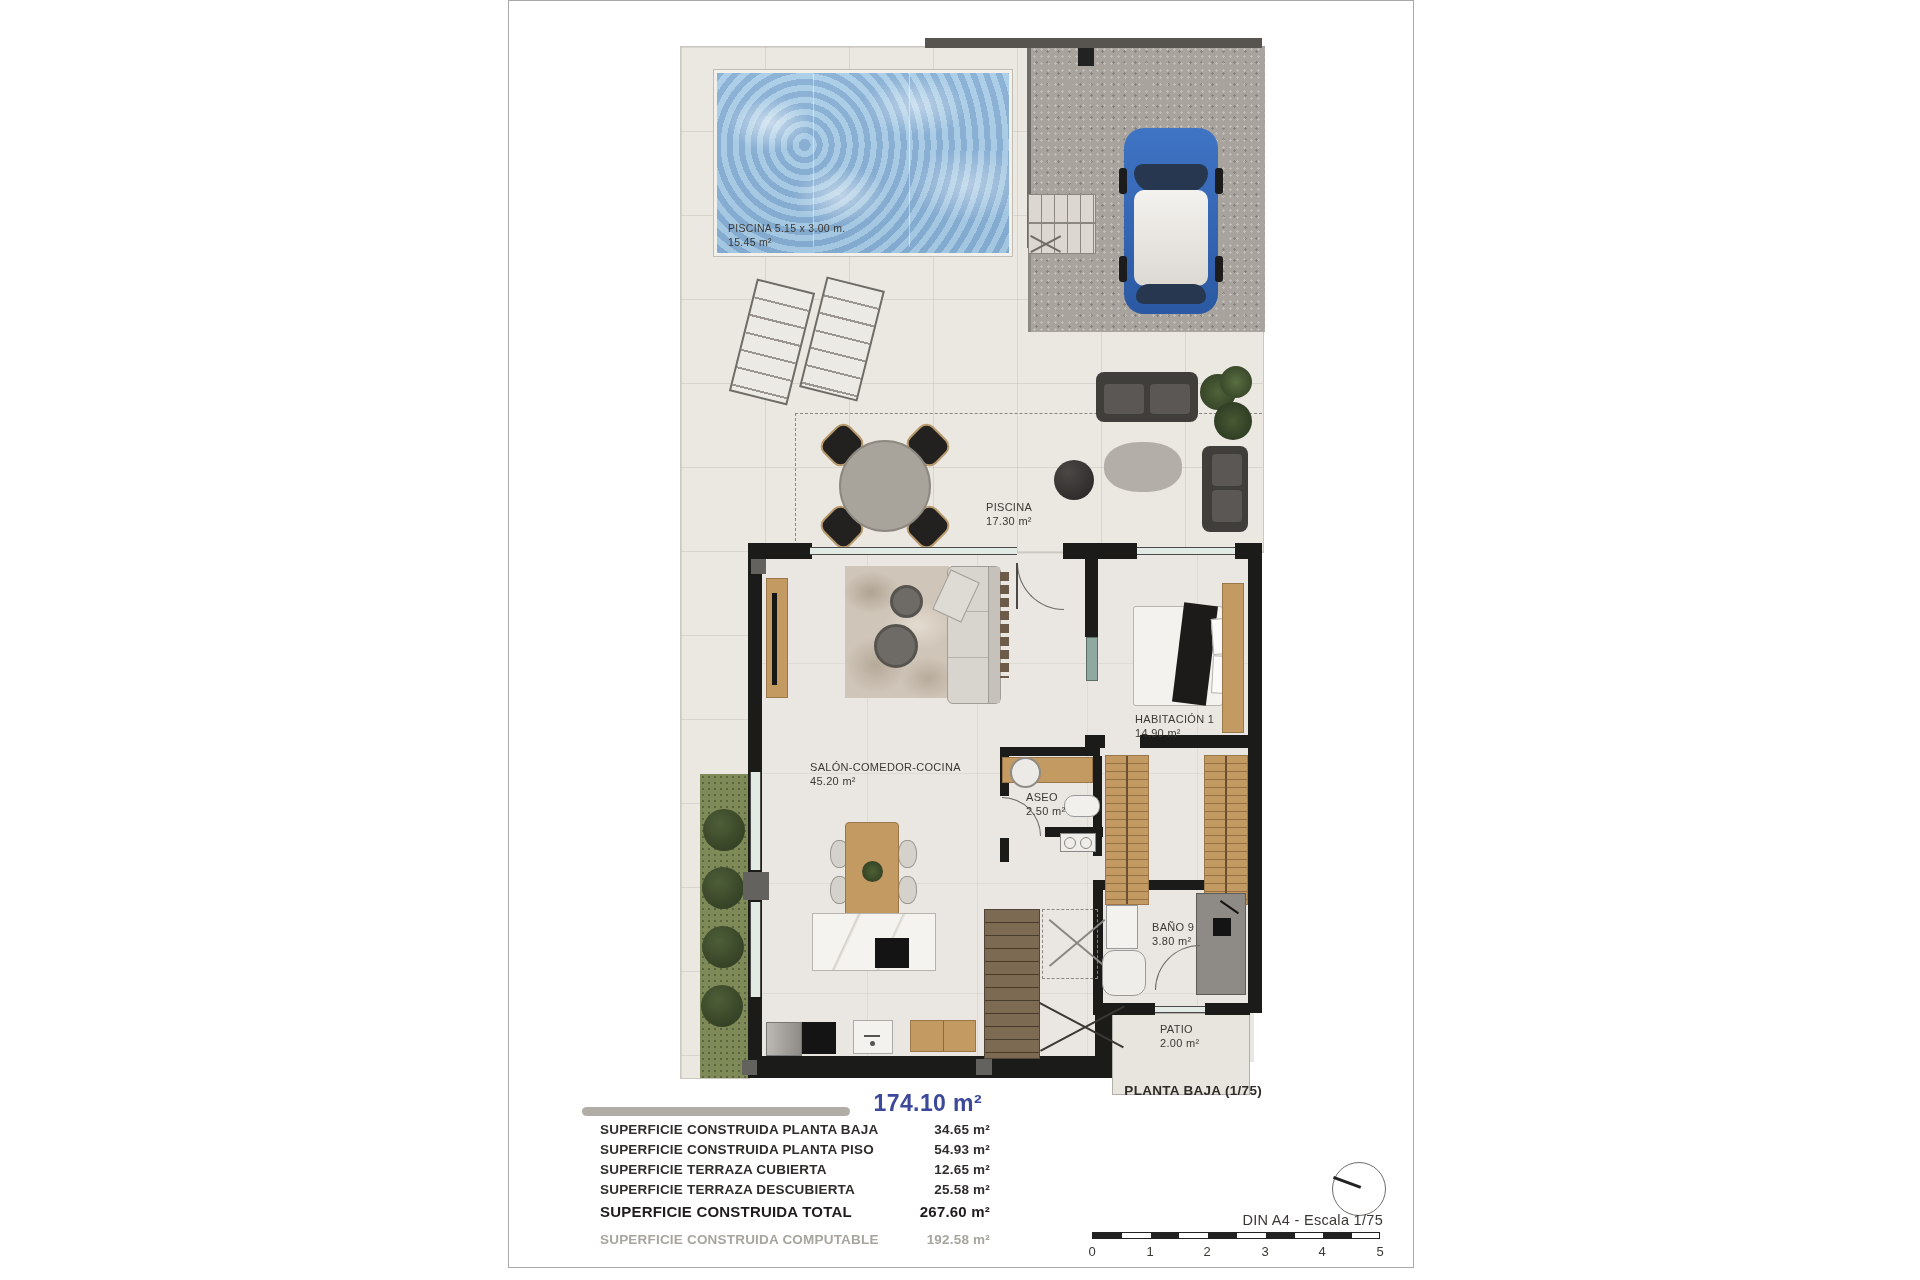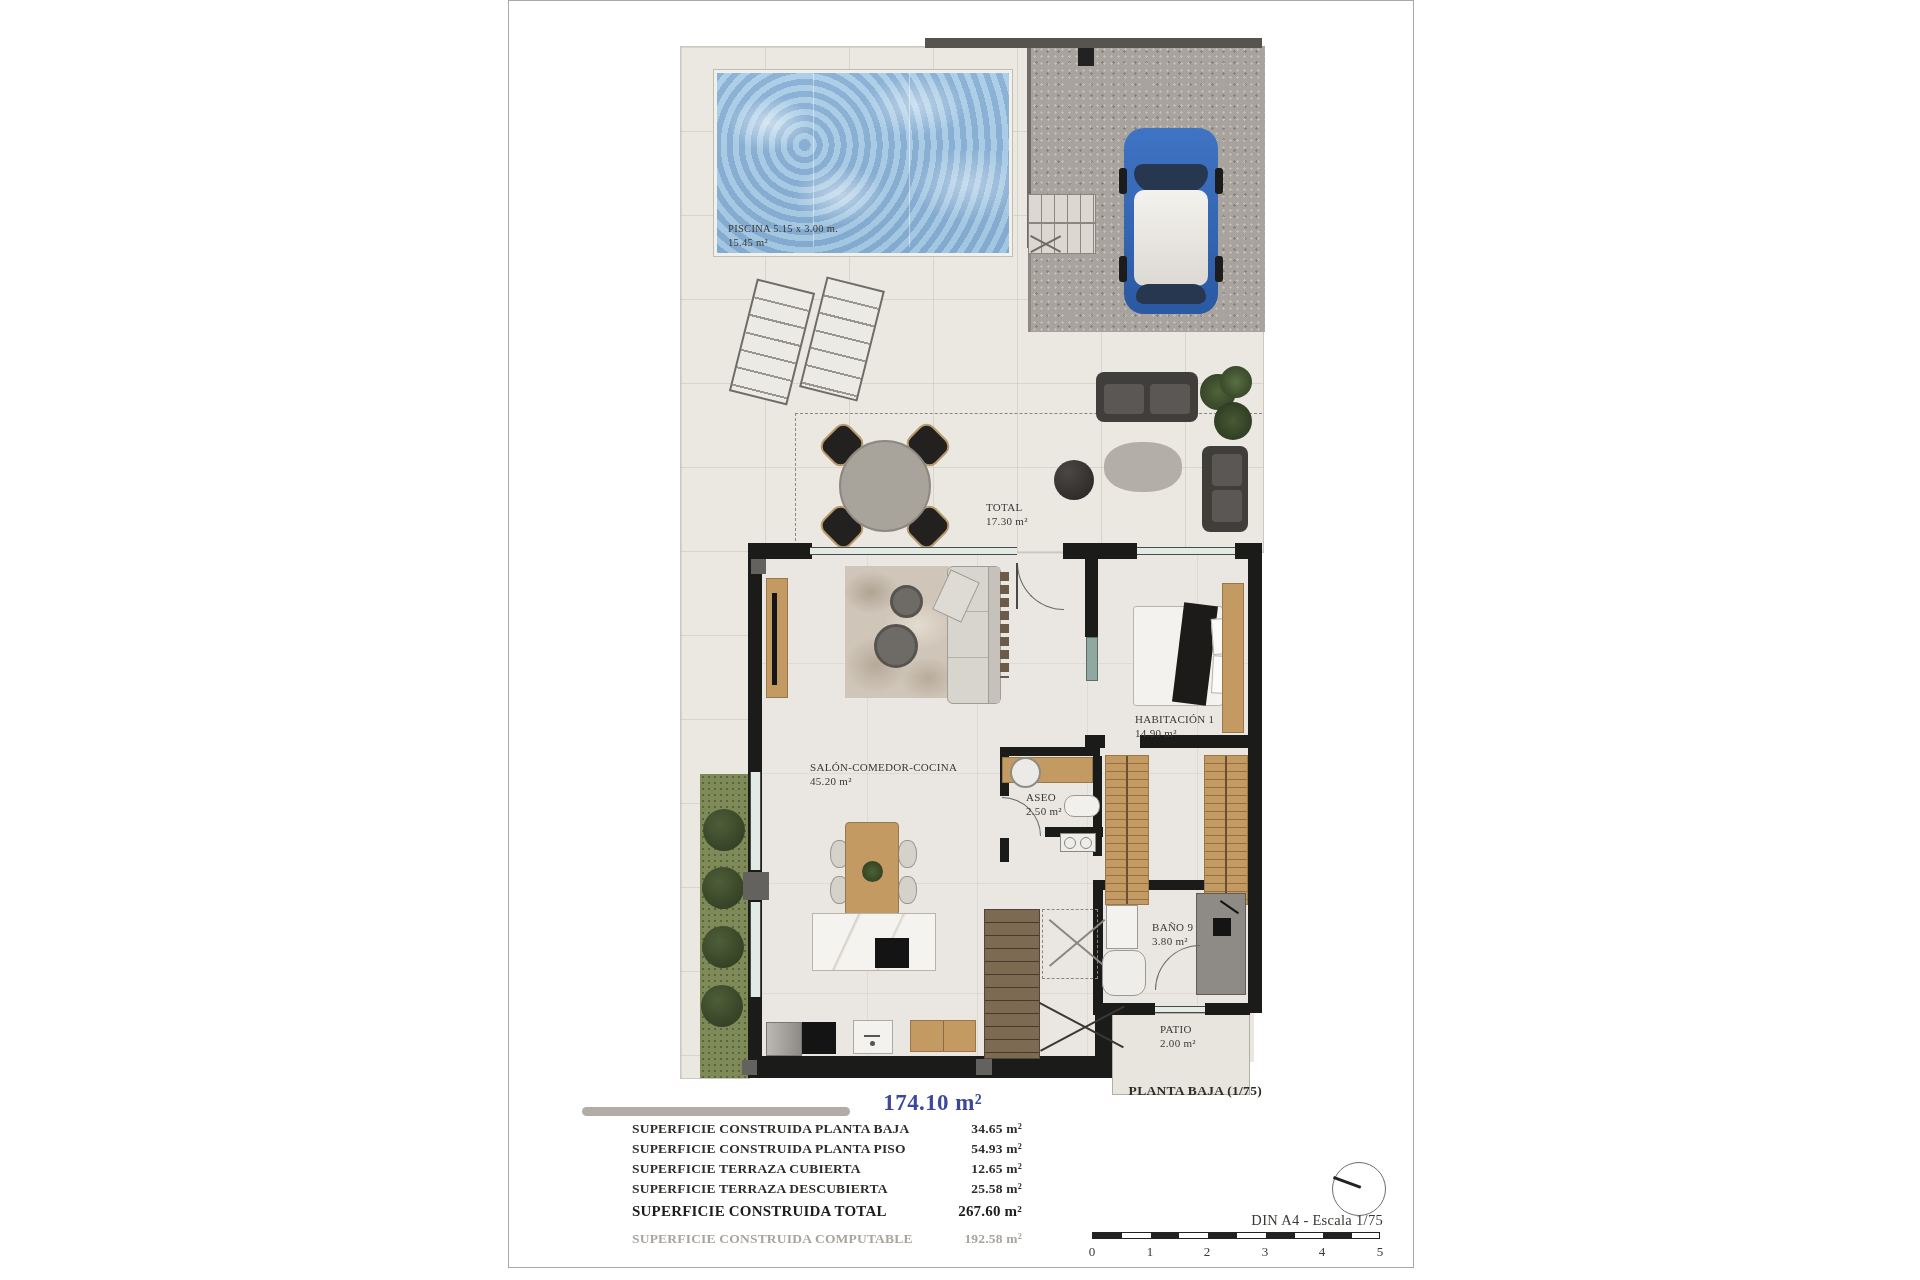--- a/index.html
+++ b/index.html
@@ -1,17 +1,17 @@
 <!DOCTYPE html>
 <html><head>
 <meta charset="utf-8">
 <style>
   html,body{margin:0;padding:0;background:#ffffff;}
   #stage{position:relative;width:1920px;height:1280px;background:#fff;overflow:hidden;
-         font-family:Liberation Serif, serif;}
+         font-family:Liberation Sans, sans-serif;}
   .abs{position:absolute;}
   .lbl{position:absolute;font-size:11px;line-height:1.3;color:#3b3833;letter-spacing:.3px;white-space:nowrap;}
   .sheet{left:508px;top:0;width:904px;height:1266px;border:1px solid #a9a9a9;background:#fff;}
   .terrace{background:#ebe8e2;
     background-image:linear-gradient(rgba(120,112,100,.16) 1px,transparent 1px),
                      linear-gradient(90deg,rgba(120,112,100,.16) 1px,transparent 1px);
     background-size:84px 84px;border:1px solid #cdc8bf;}
   .parking{background:#a8a49d;
     background-image:radial-gradient(rgba(255,255,255,.28) 1px,transparent 1.3px),
                      radial-gradient(rgba(0,0,0,.20) 1px,transparent 1.3px);
@@ -89,21 +89,21 @@
   <div class="abs dashV" style="left:795px;top:413px;height:138px;width:1px;"></div>
   <div class="abs dashH" style="left:795px;top:413px;width:467px;height:1px;"></div>
 
   <div class="abs" style="left:823px;top:428px;width:34px;height:30px;background:#23211f;border:2px solid #b89a6c;border-radius:10px;transform:rotate(-45deg);"></div>
   <div class="abs" style="left:909px;top:428px;width:34px;height:30px;background:#23211f;border:2px solid #b89a6c;border-radius:10px;transform:rotate(45deg);"></div>
   <div class="abs" style="left:823px;top:510px;width:34px;height:30px;background:#23211f;border:2px solid #b89a6c;border-radius:10px;transform:rotate(45deg);"></div>
   <div class="abs" style="left:909px;top:510px;width:34px;height:30px;background:#23211f;border:2px solid #b89a6c;border-radius:10px;transform:rotate(-45deg);"></div>
   <div class="abs circle" style="left:839px;top:440px;width:88px;height:88px;background:#a8a39b;border:2px solid #8d8880;"></div>
 
   <div class="lbl" style="left:986px;top:500px;">
-    <div>TOTAL</div>
+    <div>PISCINA</div>
     <div>17.30 m²</div>
   </div>
 
   <div class="abs" style="left:1096px;top:372px;width:102px;height:50px;background:#403e3b;border-radius:8px;">
     <div class="abs" style="left:8px;top:12px;width:40px;height:30px;background:#5a5754;border-radius:4px;"></div>
     <div class="abs" style="left:54px;top:12px;width:40px;height:30px;background:#5a5754;border-radius:4px;"></div>
   </div>
   <div class="abs" style="left:1200px;top:366px;width:56px;height:78px;">
     <div class="abs circle" style="left:0;top:8px;width:36px;height:36px;background:radial-gradient(#50633a,#2c3a21);"></div>
     <div class="abs circle" style="left:20px;top:0;width:32px;height:32px;background:radial-gradient(#5a6f42,#2c3a21);"></div>
@@ -259,21 +259,21 @@
   <div class="lbl" style="left:1160px;top:1022px;">
     <div>PATIO</div>
     <div>2.00 m²</div>
   </div>
 
   <div class="abs" style="left:1100px;top:1083px;width:162px;text-align:right;font-size:13.5px;font-weight:600;color:#2e2c29;letter-spacing:.3px;">PLANTA BAJA (1/75)</div>
 
   <div class="abs" style="left:770px;top:1090px;width:212px;text-align:right;font-size:23px;font-weight:800;color:#3c4899;letter-spacing:.4px;">174.10 m²</div>
   <div class="abs" style="left:582px;top:1107px;width:268px;height:9px;background:#b1ada6;border-radius:5px;"></div>
 
-  <div class="abs" style="left:600px;top:1119px;width:390px;margin-left:32px;">
+  <div class="abs" style="left:600px;top:1119px;width:390px;">
     <div class="sum-row">
       <span>SUPERFICIE CONSTRUIDA PLANTA BAJA</span>
       <span>34.65 m²</span>
     </div>
     <div class="sum-row">
       <span>SUPERFICIE CONSTRUIDA PLANTA PISO</span>
       <span>54.93 m²</span>
     </div>
     <div class="sum-row">
       <span>SUPERFICIE TERRAZA CUBIERTA</span>

